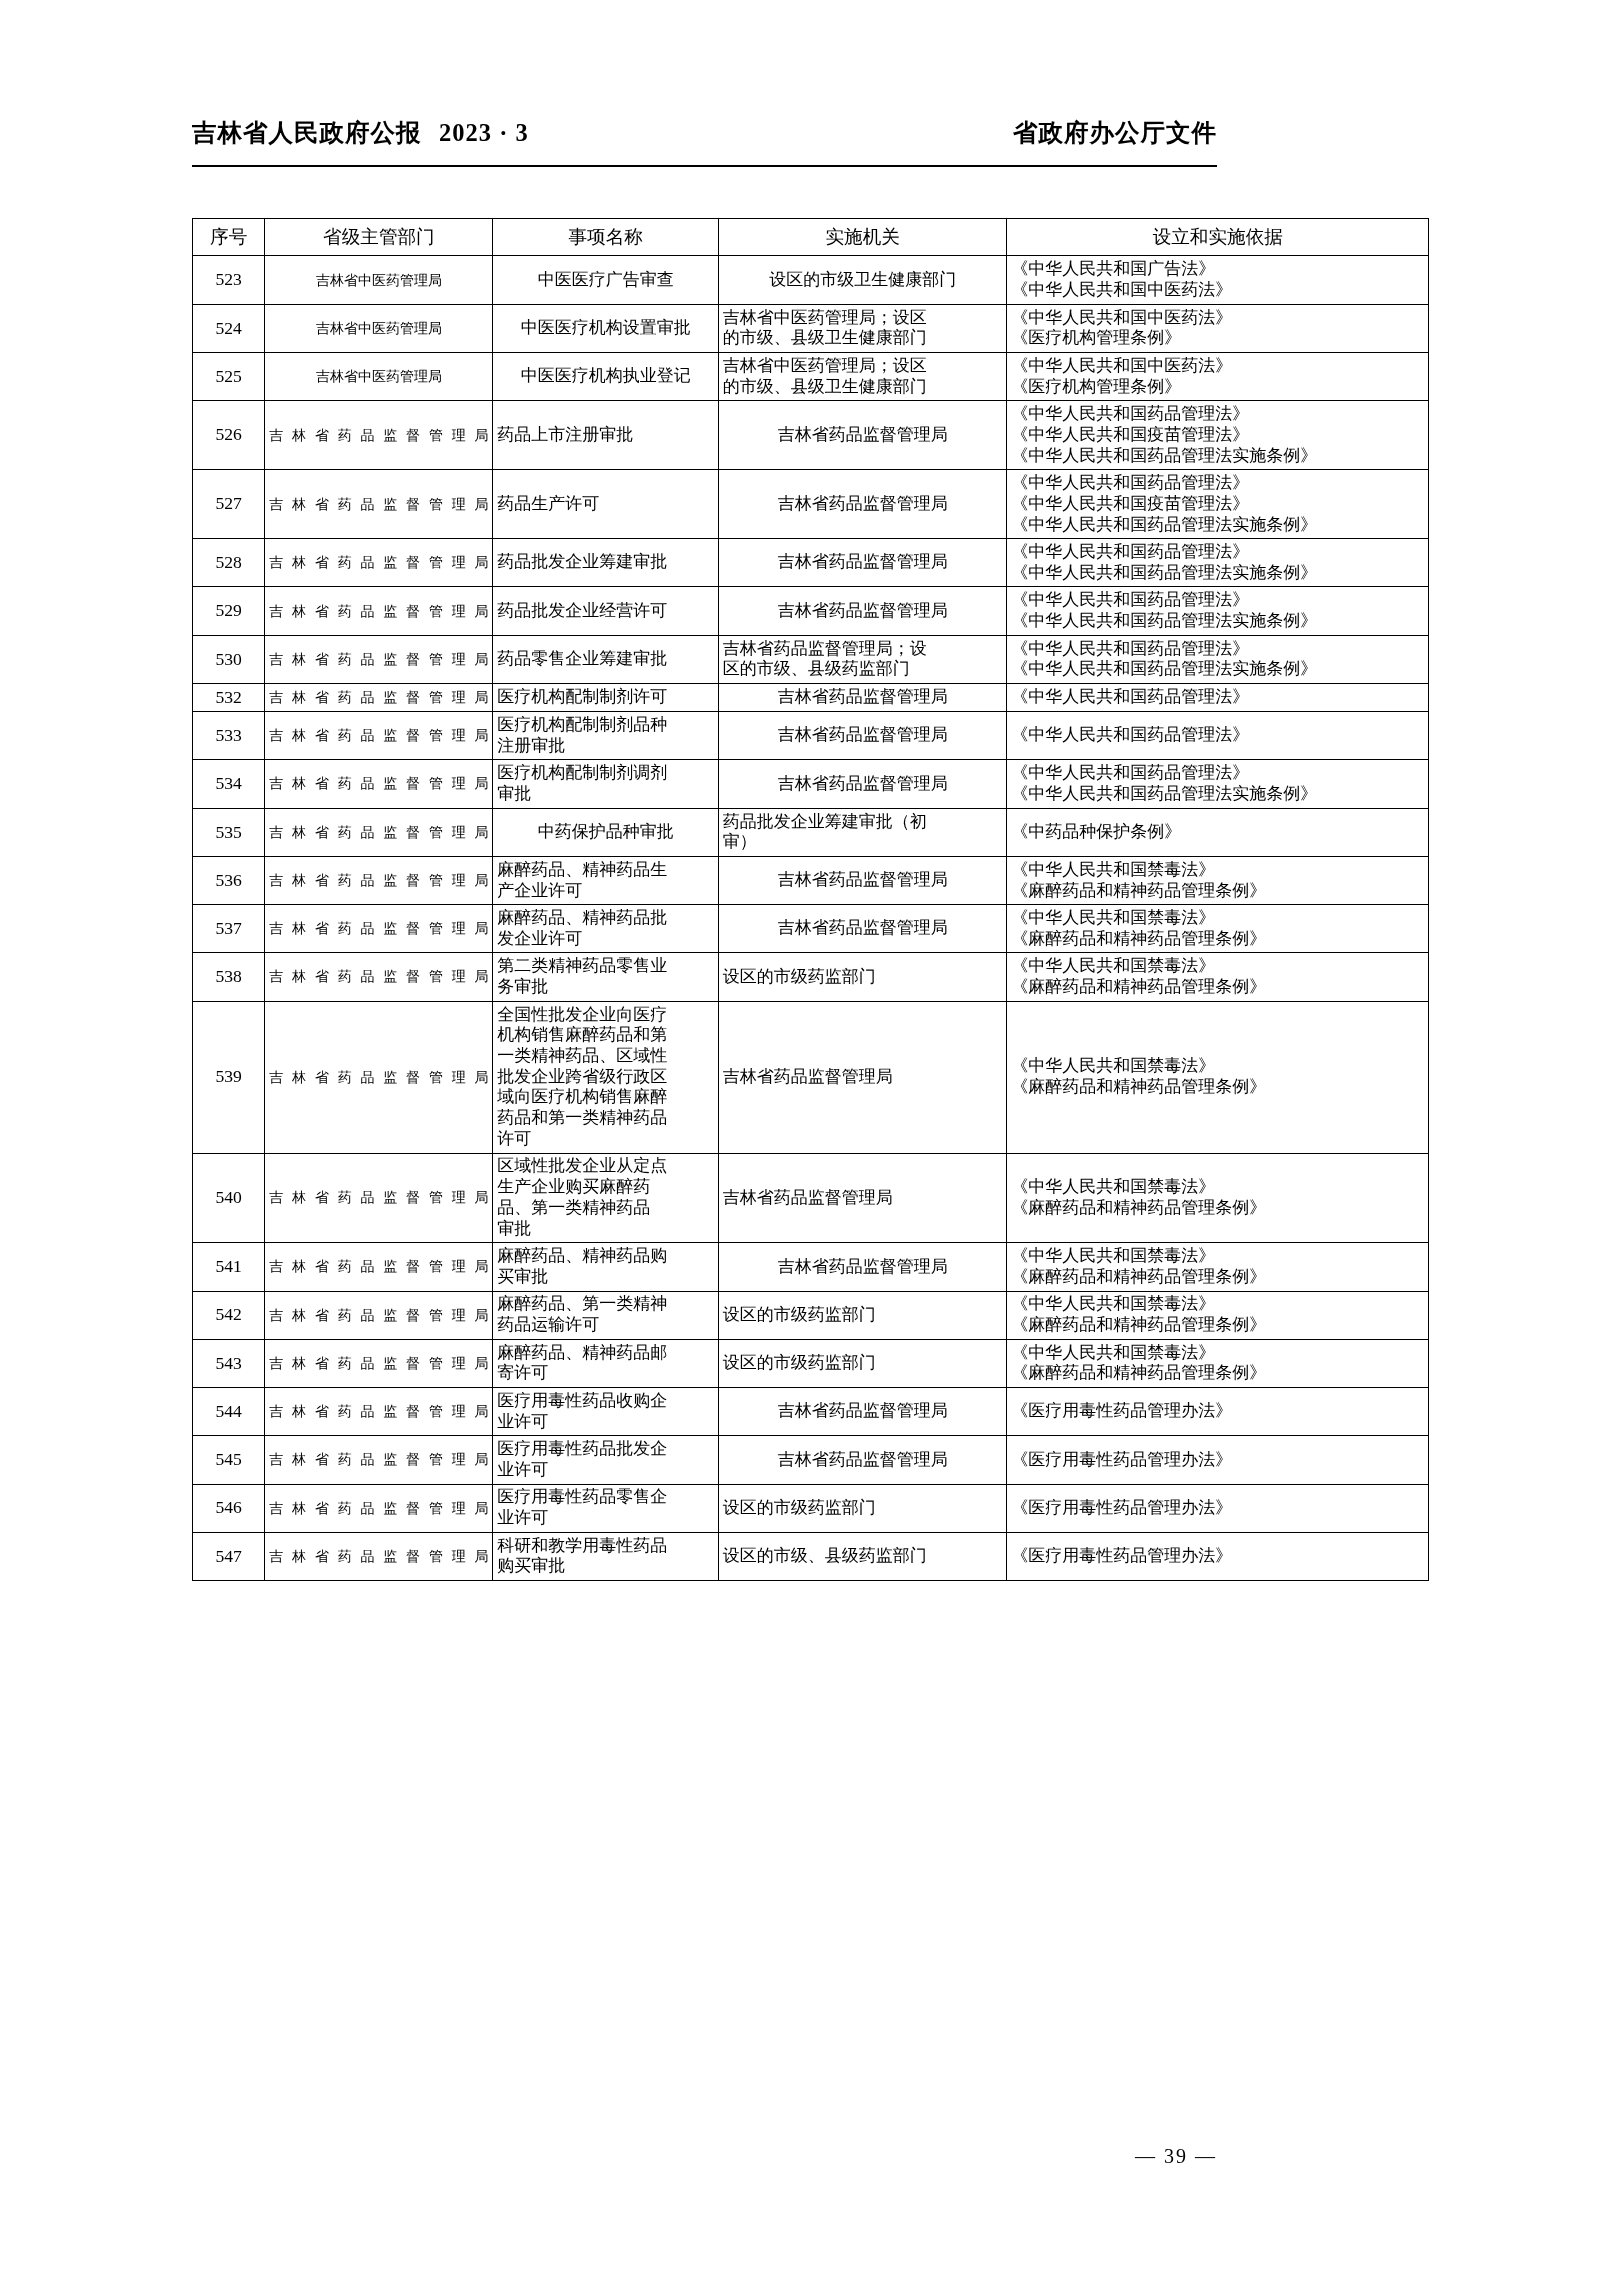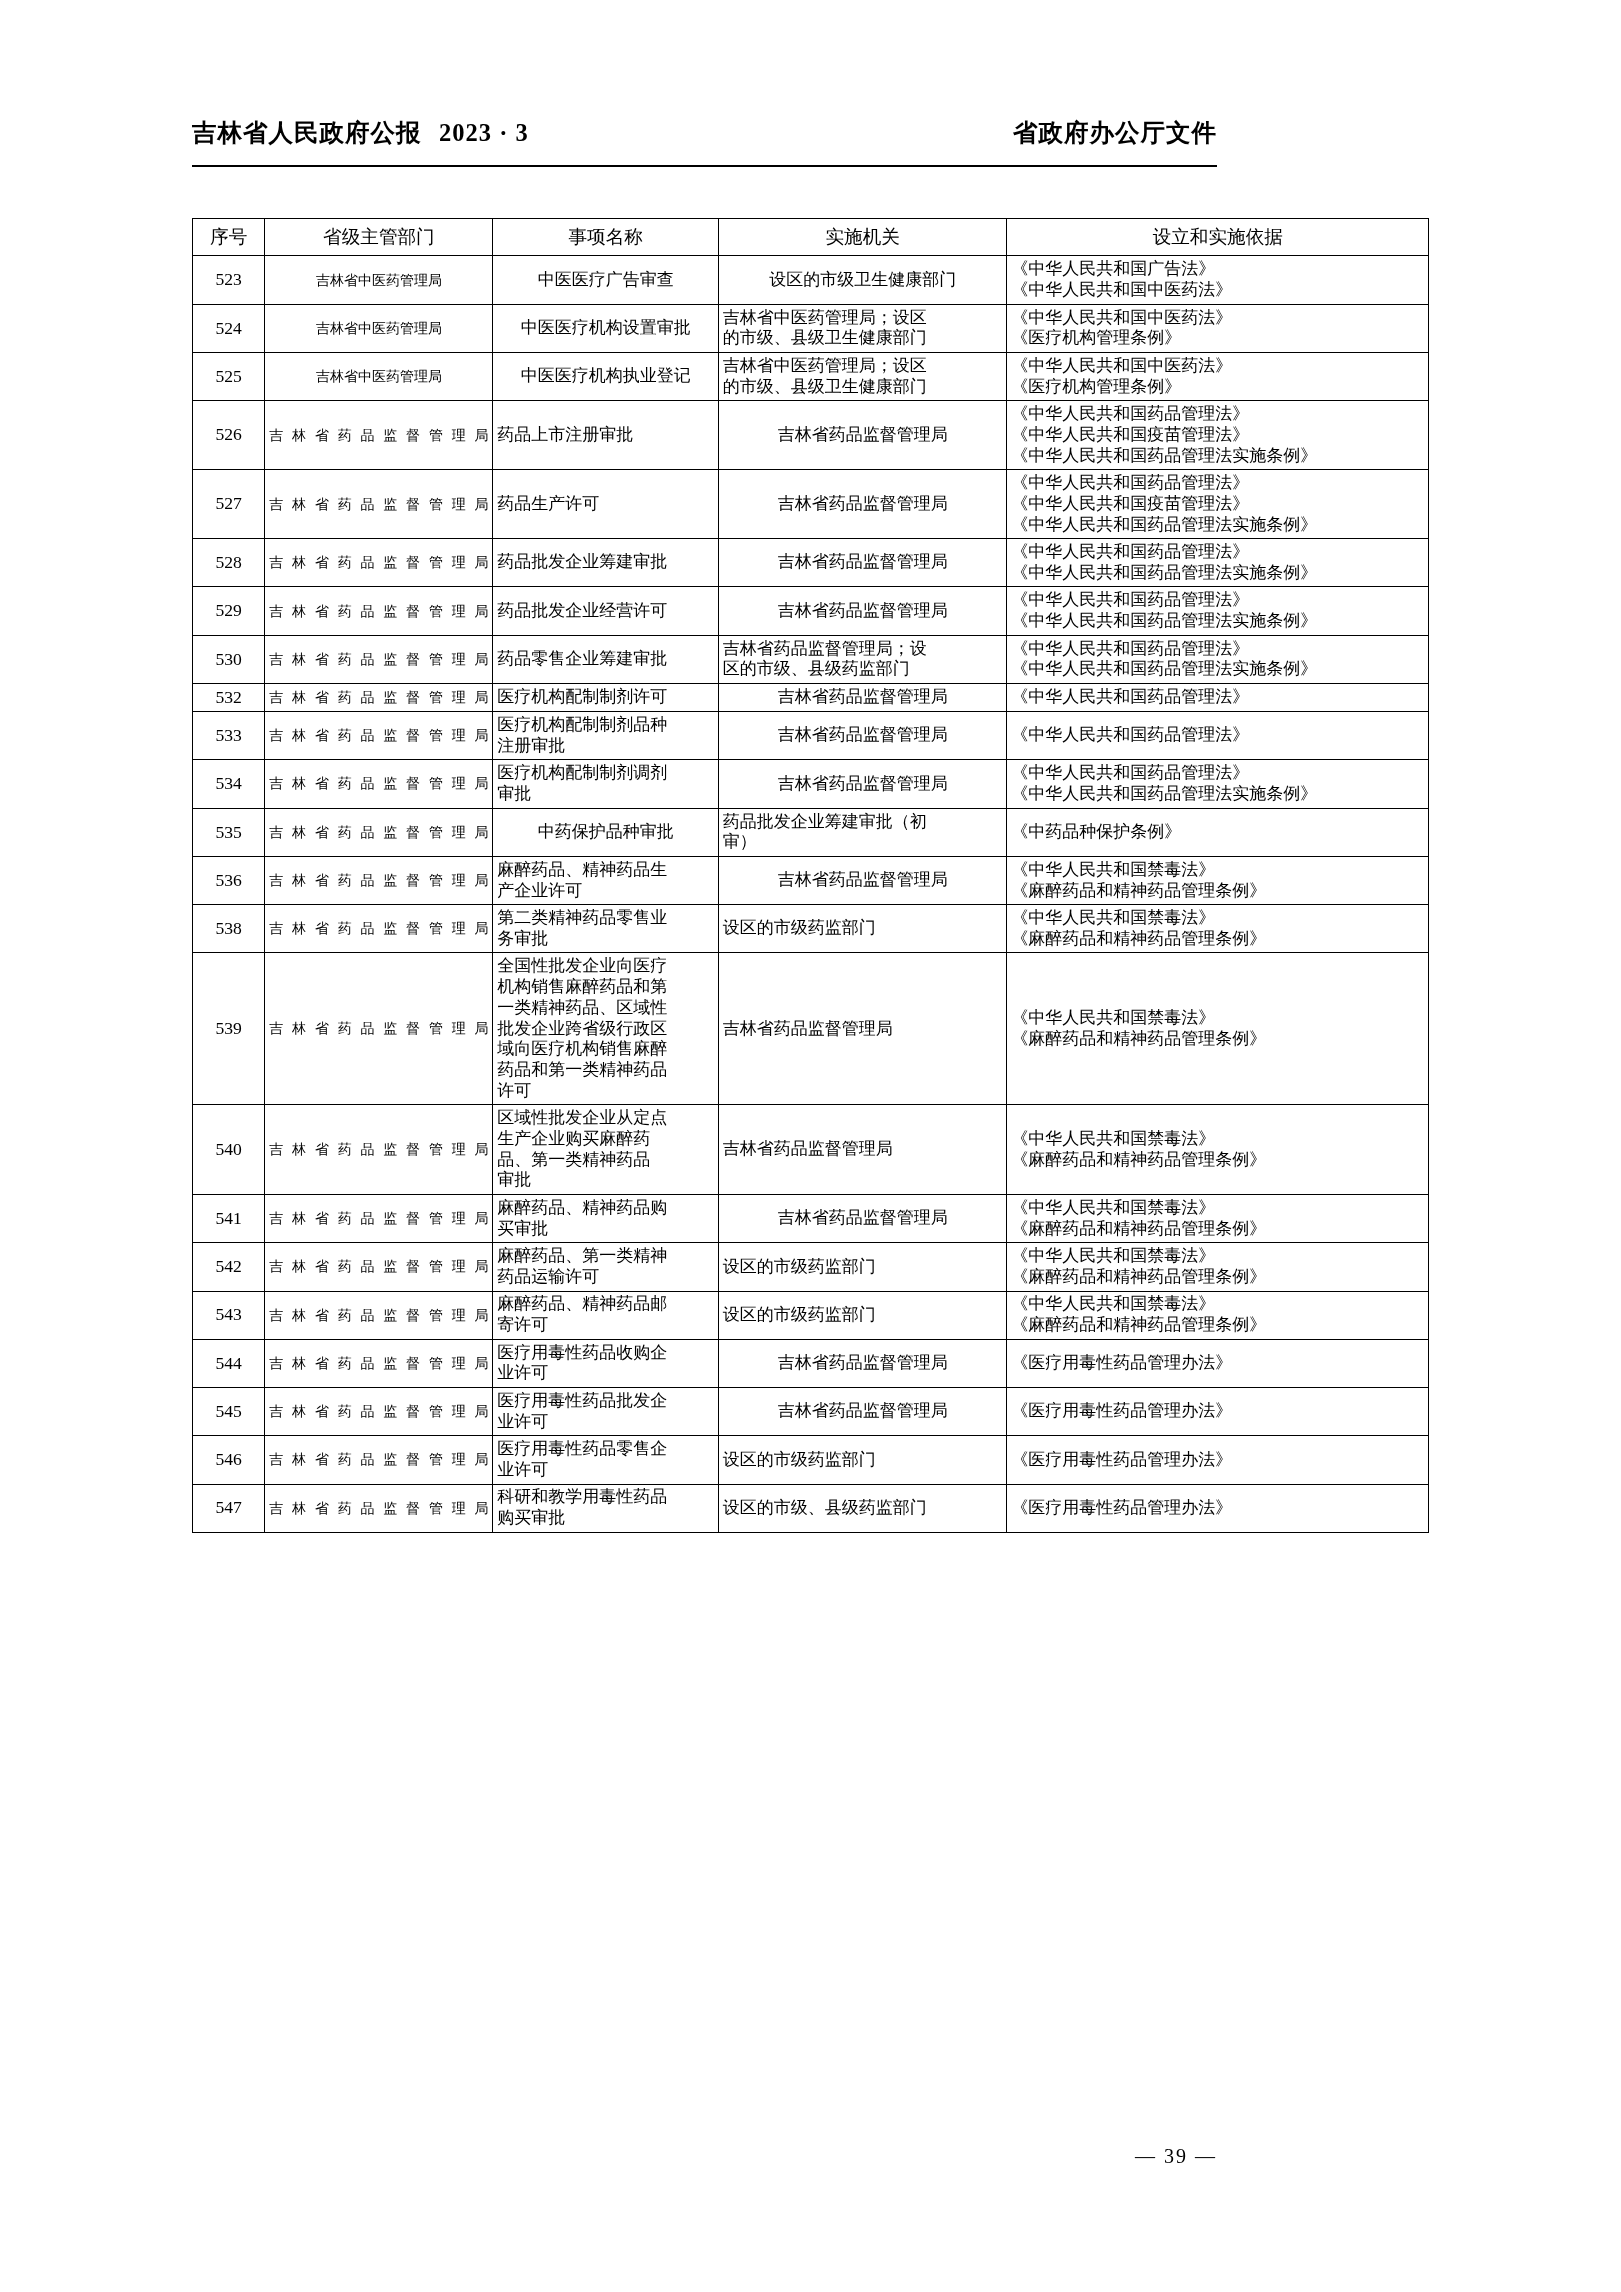--- a/index.html
+++ b/index.html
@@ -298,20 +298,33 @@
             <span class="ln">麻醉药品、精神药品生</span>
             <span class="ln">产企业许可</span>
           </td>
           <td class="org center">吉林省药品监督管理局</td>
           <td class="basis">
             <span class="ln">《中华人民共和国禁毒法》</span>
             <span class="ln">《麻醉药品和精神药品管理条例》</span>
           </td>
         </tr>
         <tr>
+          <td class="seq">537</td>
+          <td class="dept">吉林省药品监督管理局</td>
+          <td class="item">
+            <span class="ln">麻醉药品、精神药品批</span>
+            <span class="ln">发企业许可</span>
+          </td>
+          <td class="org center">吉林省药品监督管理局</td>
+          <td class="basis">
+            <span class="ln">《中华人民共和国禁毒法》</span>
+            <span class="ln">《麻醉药品和精神药品管理条例》</span>
+          </td>
+        </tr>
+        <tr>
           <td class="seq">538</td>
           <td class="dept">吉林省药品监督管理局</td>
           <td class="item">
             <span class="ln">第二类精神药品零售业</span>
             <span class="ln">务审批</span>
           </td>
           <td class="org">设区的市级药监部门</td>
           <td class="basis">
             <span class="ln">《中华人民共和国禁毒法》</span>
             <span class="ln">《麻醉药品和精神药品管理条例》</span>

